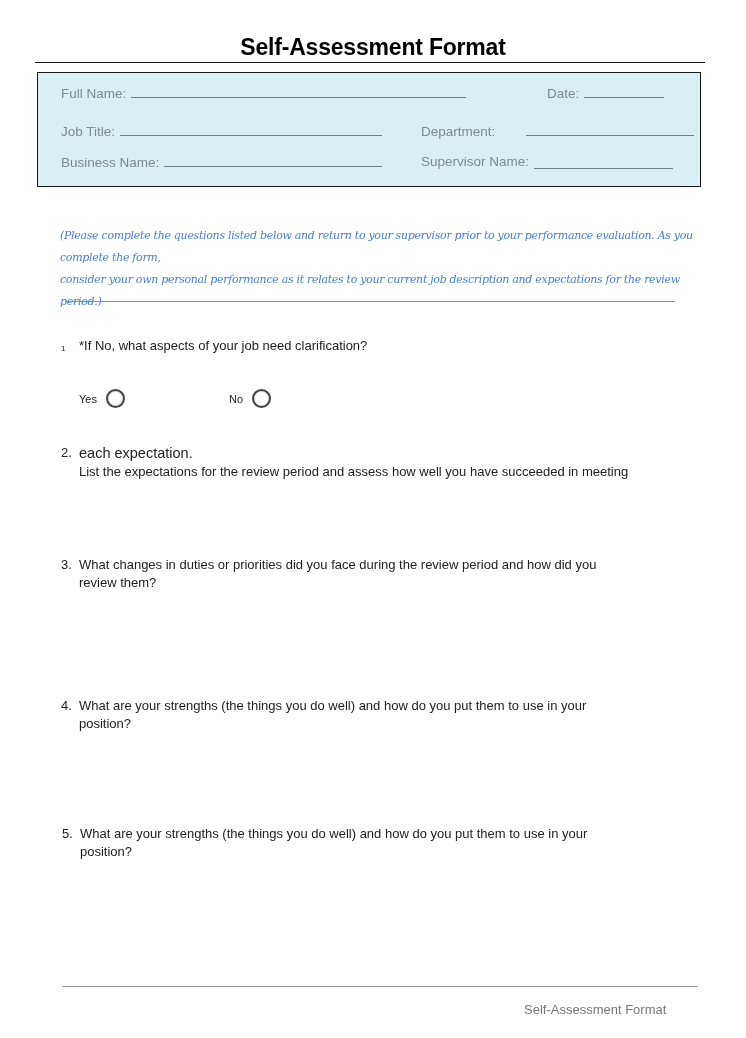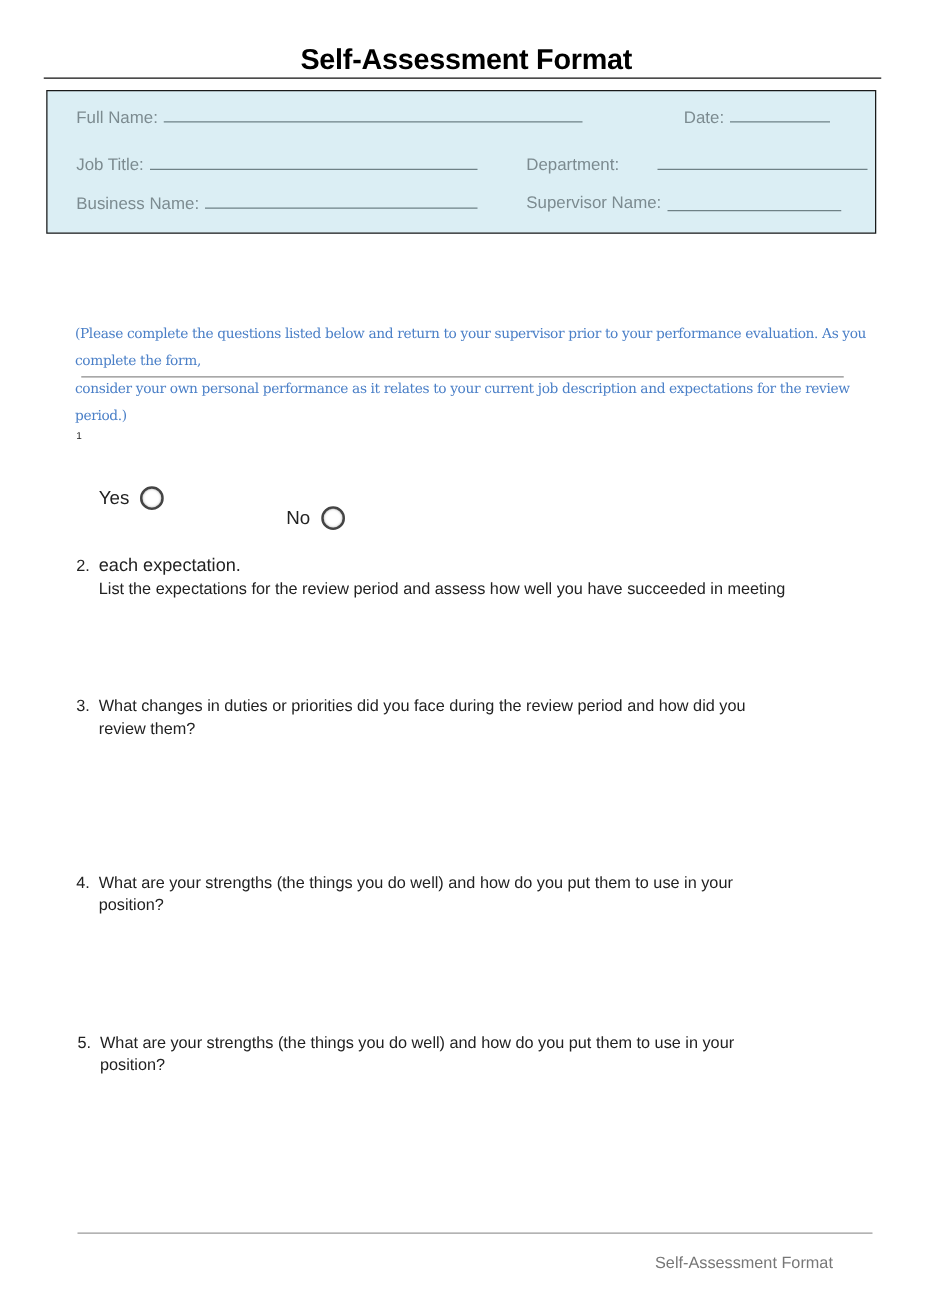--- a/index.html
+++ b/index.html
@@ -8,32 +8,32 @@
   .title { position: absolute; left: 0; width: 746px; top: 34px; text-align: center;
            font-size: 23px; font-weight: bold; color: #000; letter-spacing: -0.2px; }
   .title-rule { position: absolute; left: 35px; width: 670px; top: 62px; height: 0;
                 border-top: 1.5px solid #111; }
   .info-box { position: absolute; left: 37px; top: 72px; width: 664px; height: 115px;
               background: #dbeef4; border: 1.5px solid #1a1a1a; box-sizing: border-box; }
   .field { position: absolute; font-size: 13.5px; color: #7c8b90; white-space: nowrap;
            display: flex; align-items: baseline; }
   .field .line { display: inline-block; border-bottom: 1px solid #6f8186; height: 12px;
                  margin-left: 5px; }
-  .instructions { position: absolute; left: 60px; top: 256px; width: 650px;
-                  font-family: "DejaVu Serif", serif; font-size: 11px;
+  .instructions { position: absolute; left: 60px; top: 225px; width: 650px;
+                  font-family: "DejaVu Serif", serif; font-style: italic; font-size: 11px;
                   line-height: 22px; color: #4a7fc7; letter-spacing: -0.3px; }
   .instr-rule { position: absolute; left: 65px; width: 610px; top: 301px; height: 0;
                 border-top: 1px solid #8c8c8c; }
   .q { position: absolute; left: 61px; width: 600px; font-size: 13px; line-height: 18px;
        color: #222; }
   .q .num { position: absolute; left: 0; top: 0; }
   .q .text { margin-left: 18px; display: block; }
   .q1 .num { font-size: 8px; top: 3px; }
   .q2 .text .cont { font-size: 14.5px; }
-  .radio-group { position: absolute; display: flex; align-items: center; font-size: 15px; color: #222; }
+  .radio-group { position: absolute; display: flex; align-items: center; font-size: 11px; color: #222; }
   .radio { display: inline-block; width: 19px; height: 19px; border-radius: 50%;
            border: 2px solid #444; box-sizing: border-box; margin-left: 9px;
            box-shadow: inset 0 0 2px rgba(0,0,0,0.35); background: #fff; cursor: pointer; }
   .answer-area { position: absolute; left: 79px; width: 580px; border: none; background: transparent; }
   .footer-rule { position: absolute; left: 62px; width: 636px; top: 986px; height: 0;
                  border-top: 1px solid #9a9a9a; }
   .footer-text { position: absolute; left: 524px; top: 1002px; font-size: 13px; color: #777; }
 </style>
 </head>
 <body>
@@ -69,26 +69,27 @@
 </div>
 
 <div class="instructions">
   <div>(Please complete the questions listed below and return to your supervisor prior to your performance evaluation. As you complete the form,</div>
   <div>consider your own personal performance as it relates to your current job description and expectations for the review period.)</div>
 </div>
 <div class="instr-rule"></div>
 
 <div class="q q1" style="top:337px;">
   <span class="num">1</span>
+  <span class="text">*If No, what aspects of your job need clarification?</span>
 </div>
 <div class="radio-group" style="left:79px; top:389px;">
   <span>Yes</span>
   <span class="radio"></span>
 </div>
-<div class="radio-group" style="left:229px; top:405px;justify-content:space-between;">
+<div class="radio-group" style="left:229px; top:389px;justify-content:space-between;">
   <span>No</span>
   <span class="radio"></span>
 </div>
 
 <div class="q q2" style="top:444px;">
   <span class="num">2.</span>
   <span class="text"><span class="cont">each expectation.</span></span>
   <span class="text">List the expectations for the review period and assess how well you have succeeded in meeting</span>
 </div>
 <div class="answer-area" style="top:485px; height:65px;"></div>

